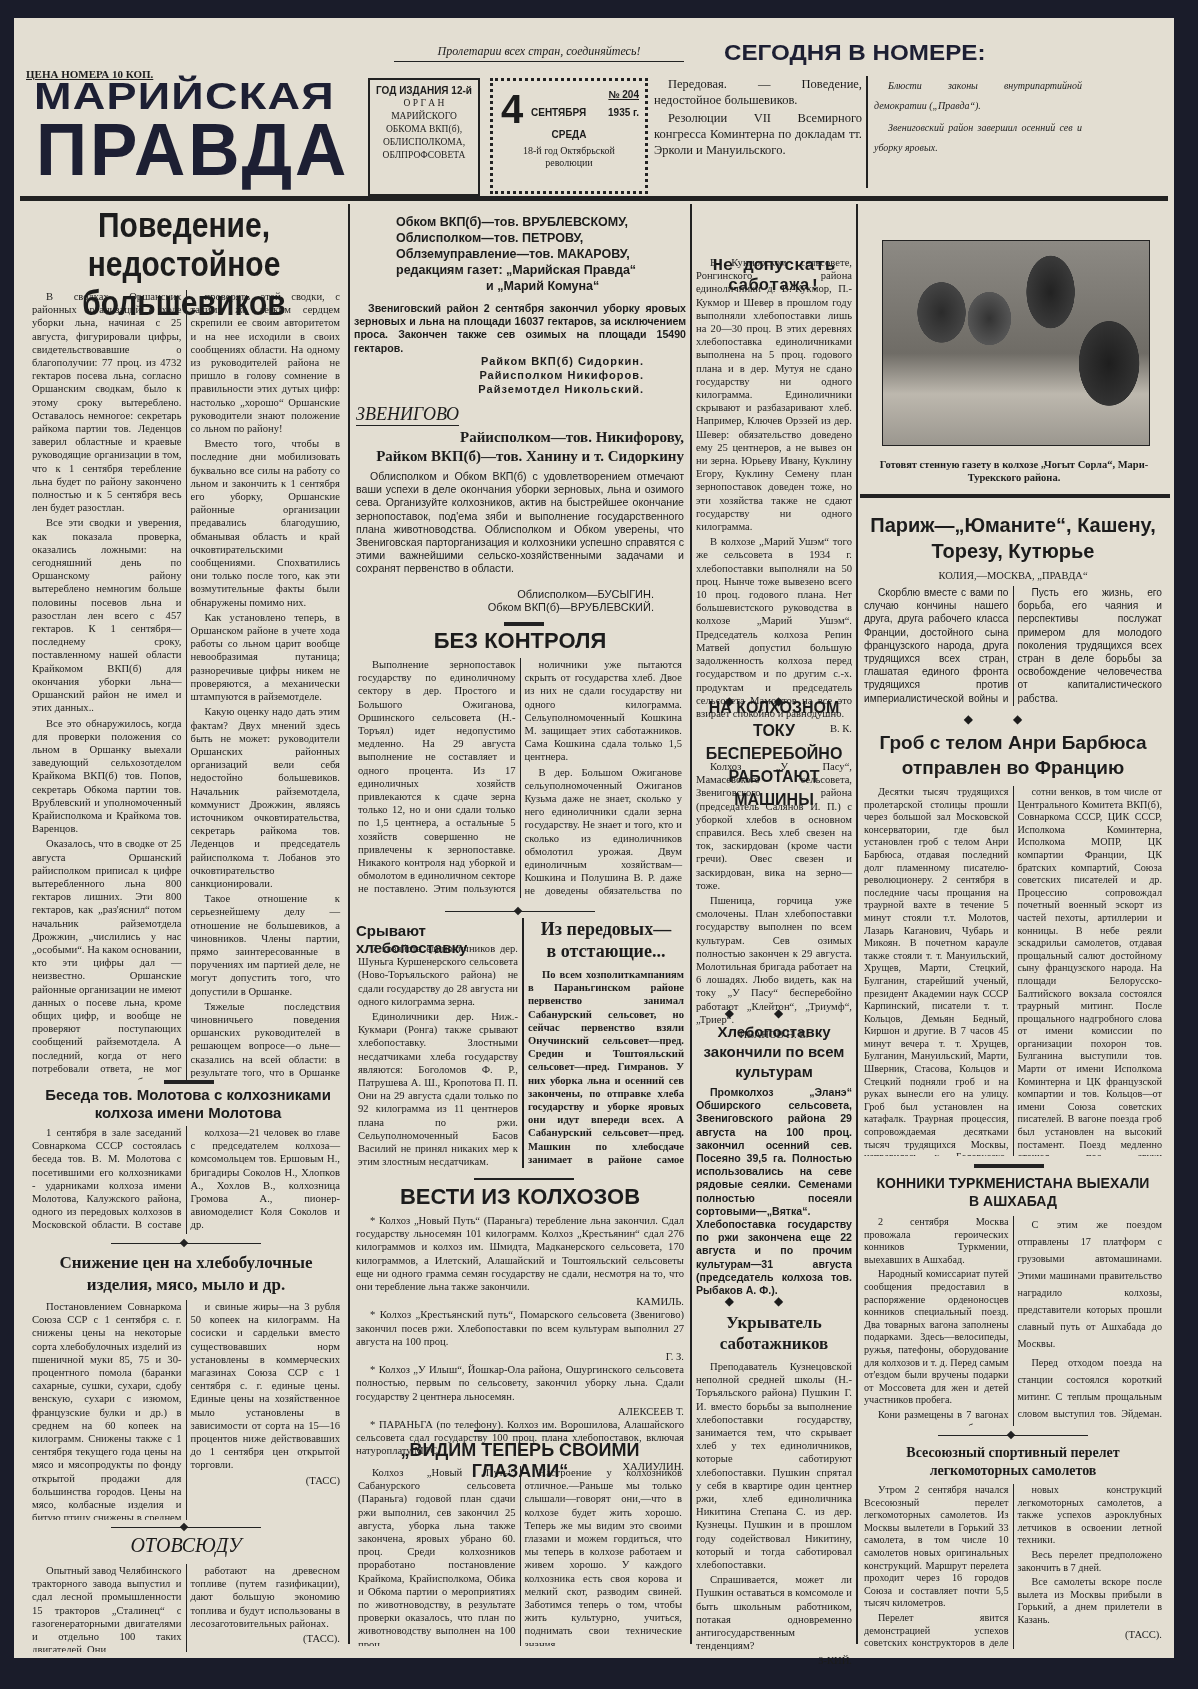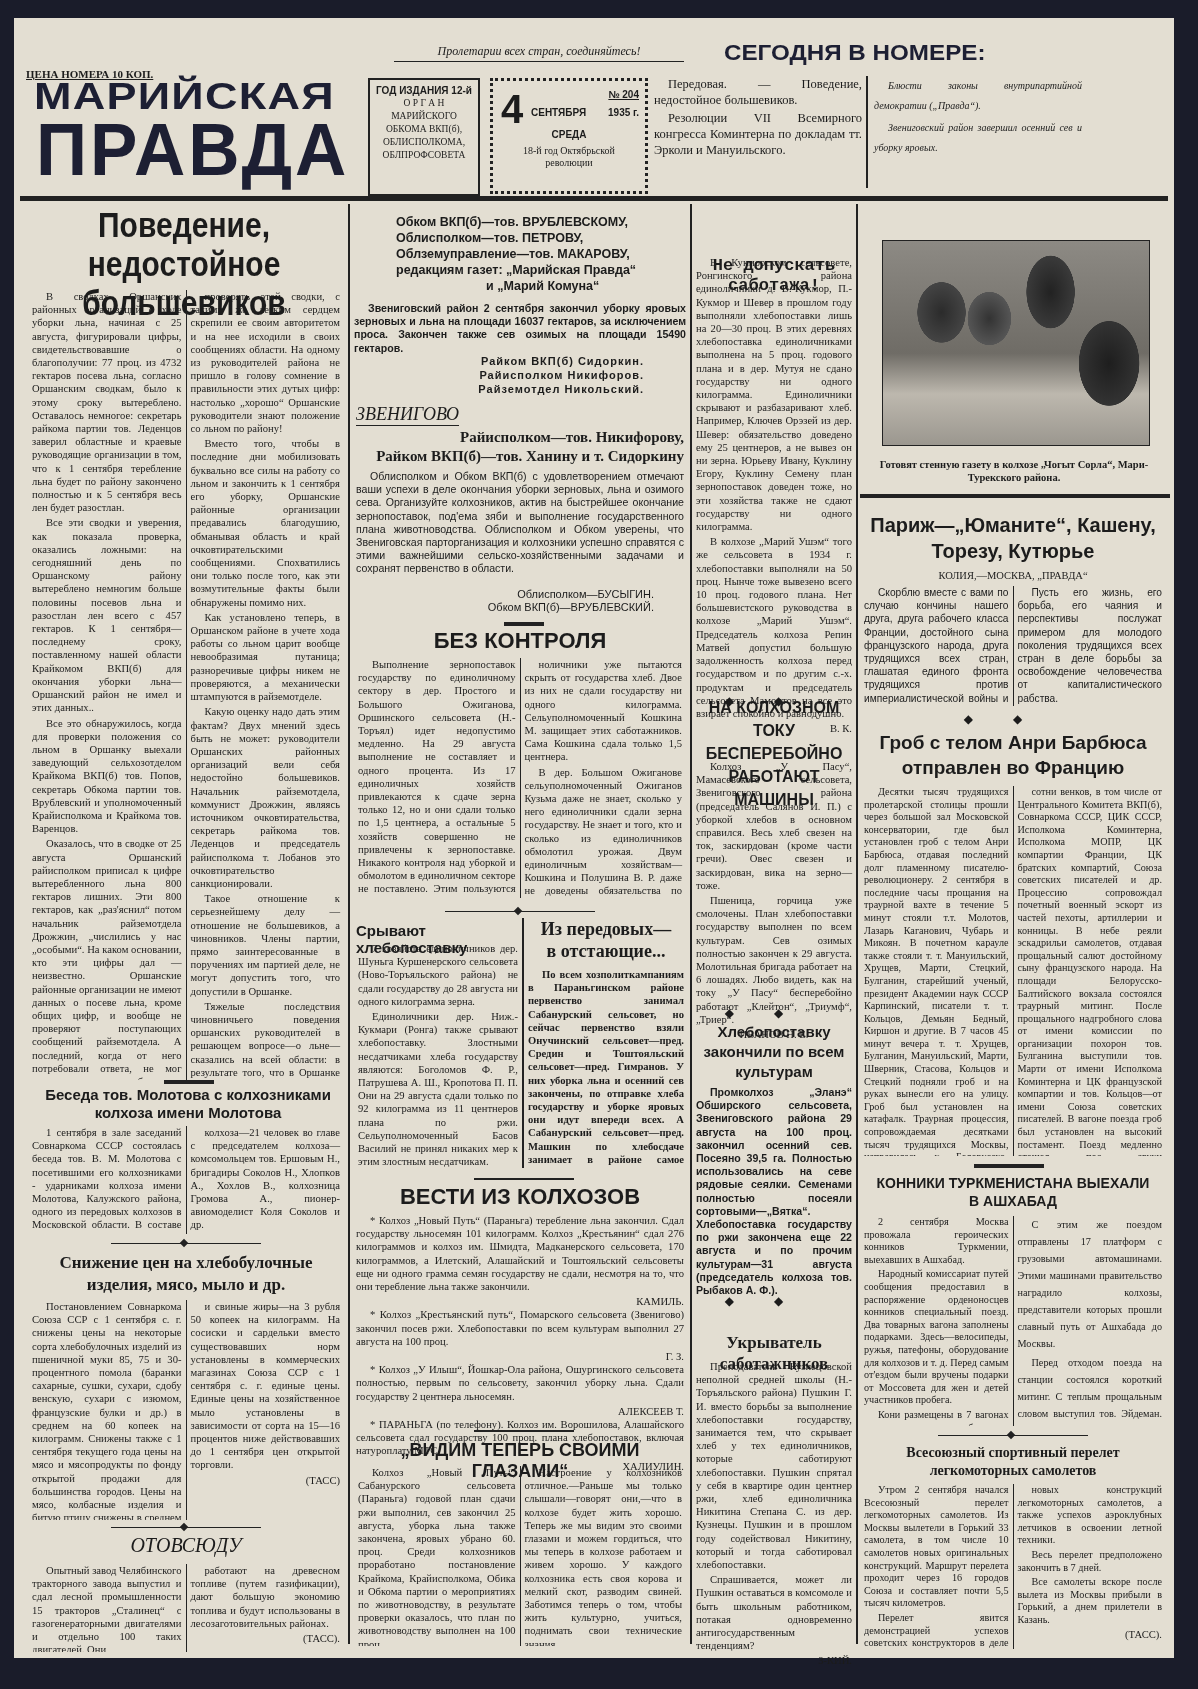--- a/index.html
+++ b/index.html
@@ -259,21 +259,21 @@
   <div class="abs b ctr" style="left:680px;top:1004px;width:160px;font-size:15px;line-height:20px;">
     <div>Хлебопоставку</div>
     <div>закончили по всем</div>
     <div>культурам</div>
   </div>
   <div class="abs txt b" style="left:682px;top:1068px;width:156px;">
     <p>Промколхоз „Эланэ“ Обширского сельсовета, Звениговского района 29 августа на 100 проц. закончил осенний сев. Посеяно 39,5 га. Полностью использовались на севе рядовые сеялки. Семенами полностью посеяли сортовыми—„Вятка“. Хлебопоставка государству по ржи закончена еще 22 августа и по прочим культурам—31 августа (председатель колхоза тов. Рыбаков А. Ф.).</p>
   </div>
   <div class="abs orn" style="left:680px;top:1276px;width:160px;">◆◆</div>
 
-  <div class="abs b ctr" style="left:680px;top:1294px;width:160px;font-size:17px;line-height:21px;font-family:'Liberation Serif',serif;margin-top:20px;">
+  <div class="abs b ctr" style="left:680px;top:1294px;width:160px;font-size:17px;line-height:21px;font-family:'Liberation Serif',serif;">
     <div>Укрыватель</div>
     <div>саботажников</div>
   </div>
   <div class="abs txt" style="left:682px;top:1342px;width:156px;">
     <p>Преподаватель Кузнецовской неполной средней школы (Н.-Торъяльского района) Пушкин Г. И. вместо борьбы за выполнение хлебопоставки государству, занимается тем, что скрывает хлеб у тех единоличников, которые саботируют хлебопоставки. Пушкин спрятал у себя в квартире один центнер ржи, хлеб единоличника Никитина Степана С. из дер. Кузнецы. Пушкин и в прошлом году содействовал Никитину, который и тогда саботировал хлебопоставки.</p>
     <p>Спрашивается, может ли Пушкин оставаться в комсомоле и быть школьным работником, потакая одновременно антигосударственным тенденциям?</p>
     <div class="sig">З-КИЙ.</div>
   </div>
 
   <div class="vrule" style="left:842px;top:186px;height:1440px;"></div>

